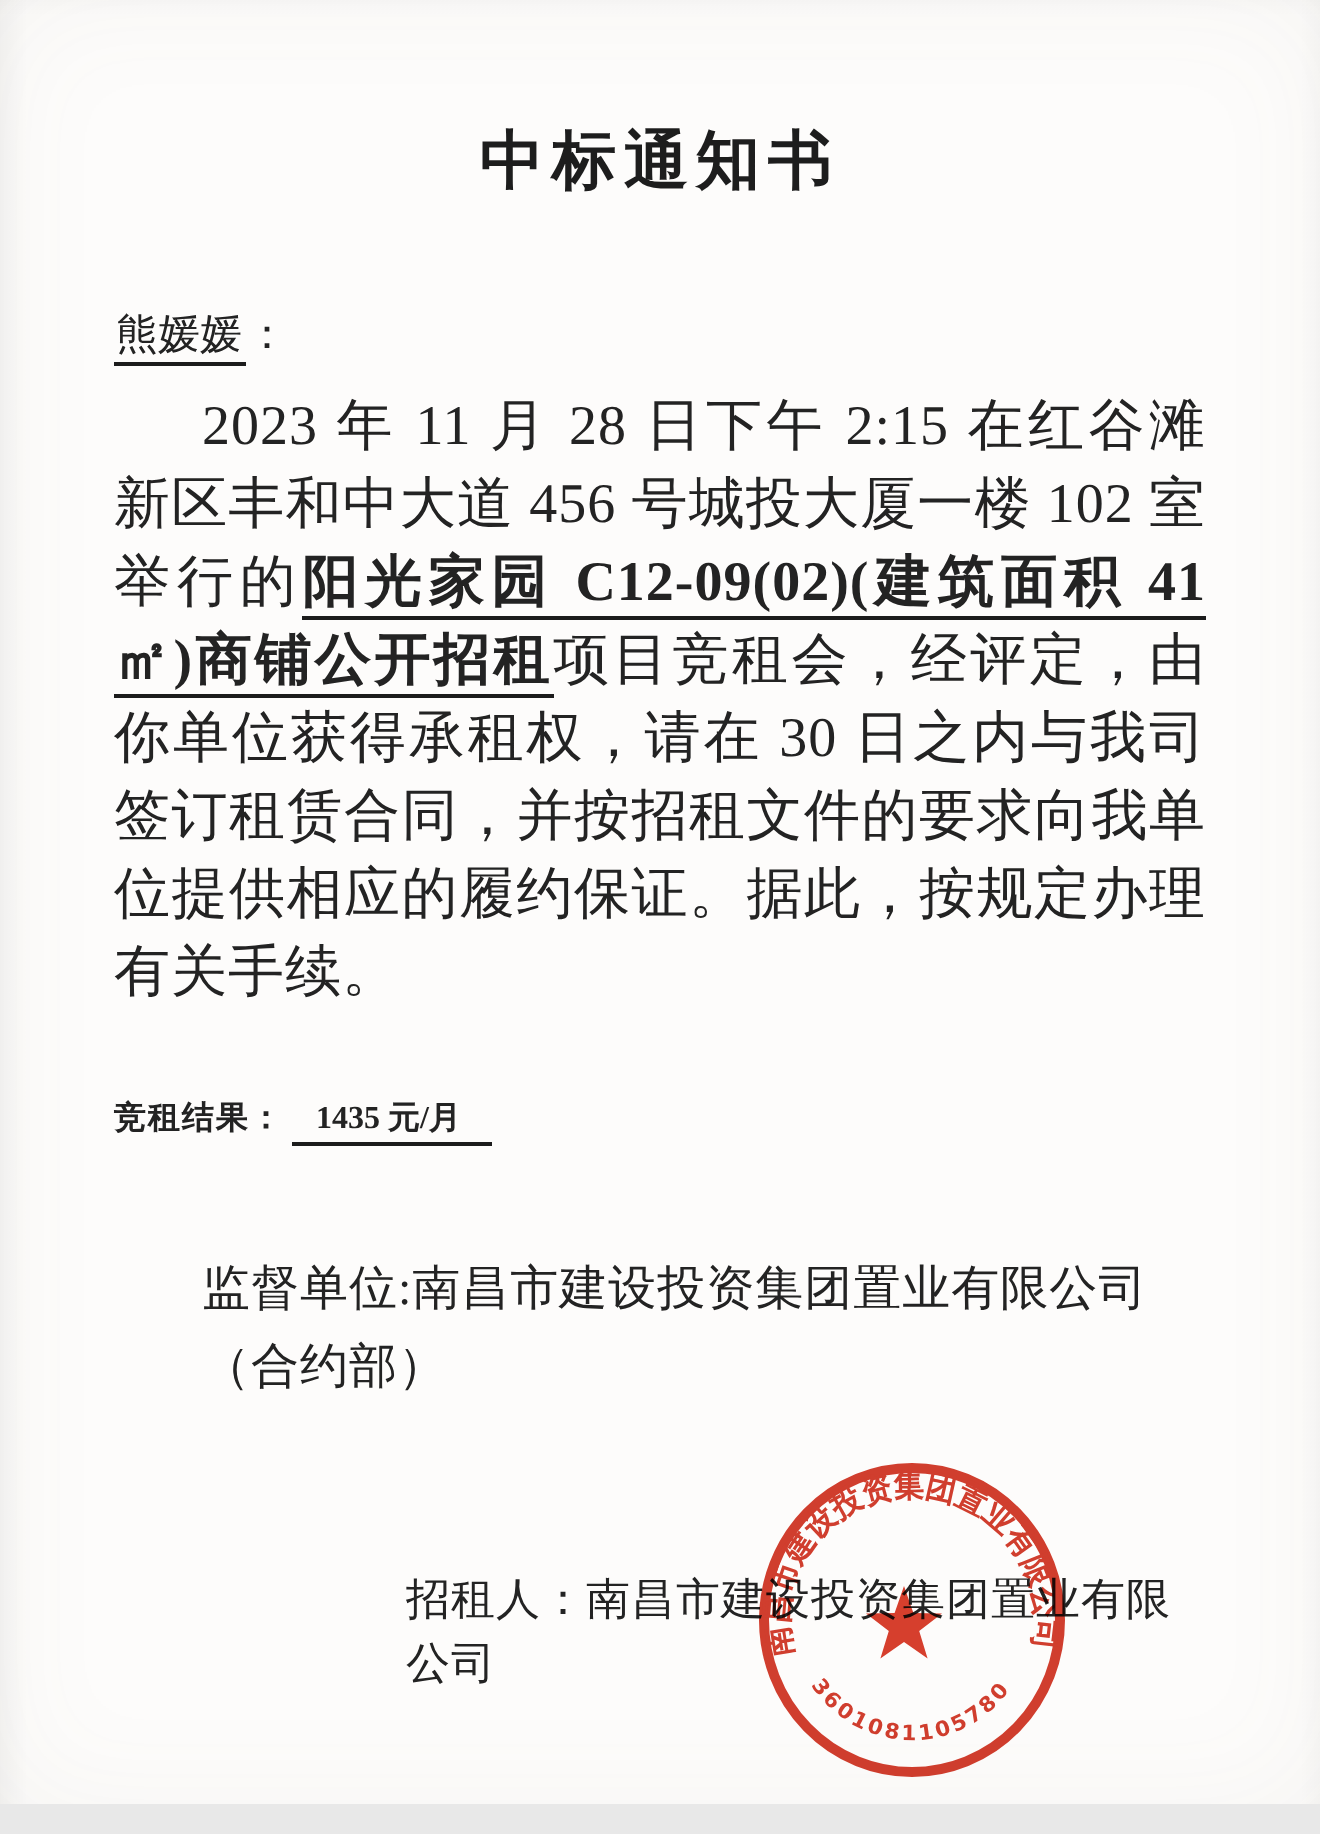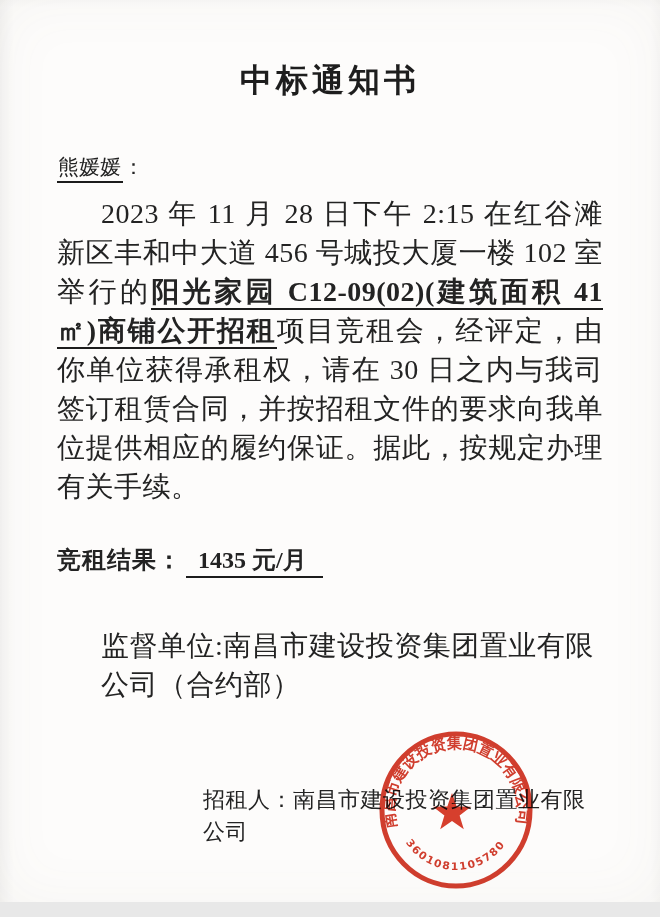--- a/index.html
+++ b/index.html
@@ -48,33 +48,33 @@
     letter-spacing: 0.5px;
   }
   .para.indent { text-indent: 44px; }
   .hl {
     font-weight: bold;
     border-bottom: 2px solid #1c1c1c;
     padding-bottom: 1px;
   }
   .result-line {
     margin-top: 38px;
-    font-size: 24px;
+    font-size: 16px;
     line-height: 32px;
   }
   .result-label { font-weight: bold; letter-spacing: 1px; }
   .result-value {
     font-weight: bold;
     border-bottom: 2px solid #1c1c1c;
     padding: 0 16px 3px 12px;
     margin-left: 4px;
   }
   .notice-block { margin-top: 50px; }
   .sub-line {
-    font-size: 28px;
+    font-size: 24px;
     line-height: 39px;
     padding-left: 44px;
     letter-spacing: 0.5px;
   }
   .sign-block { margin-top: 80px; position: relative; }
   .lessor-line {
     font-size: 22px;
     line-height: 32px;
     padding-left: 146px;
     letter-spacing: 0.5px;

